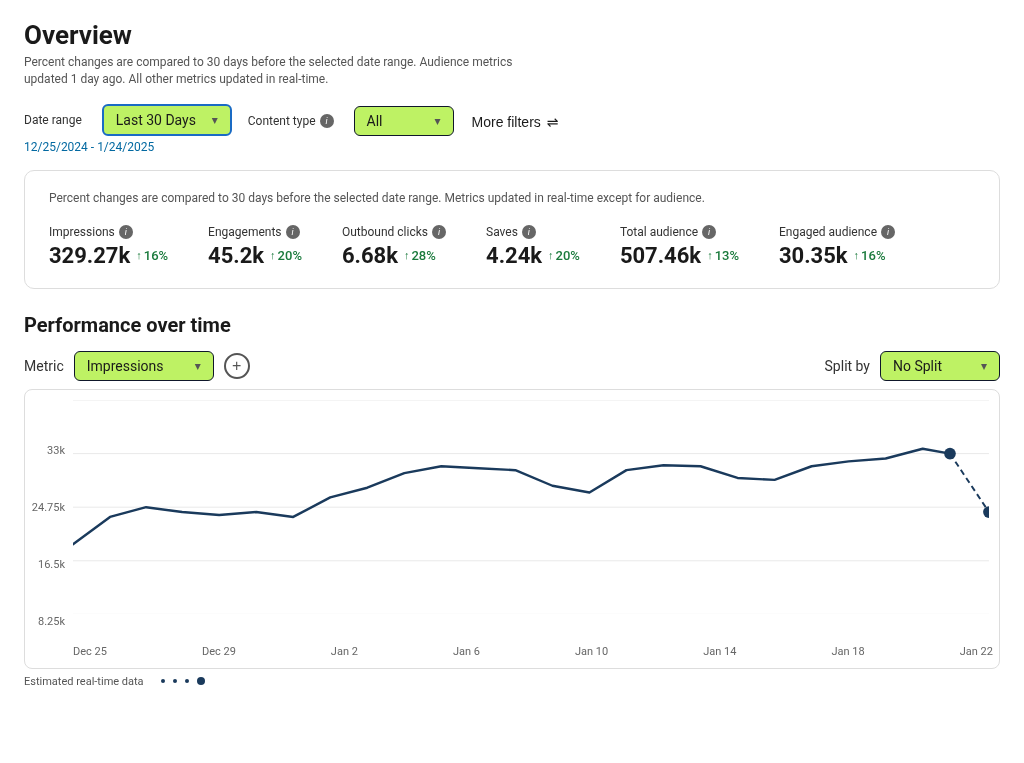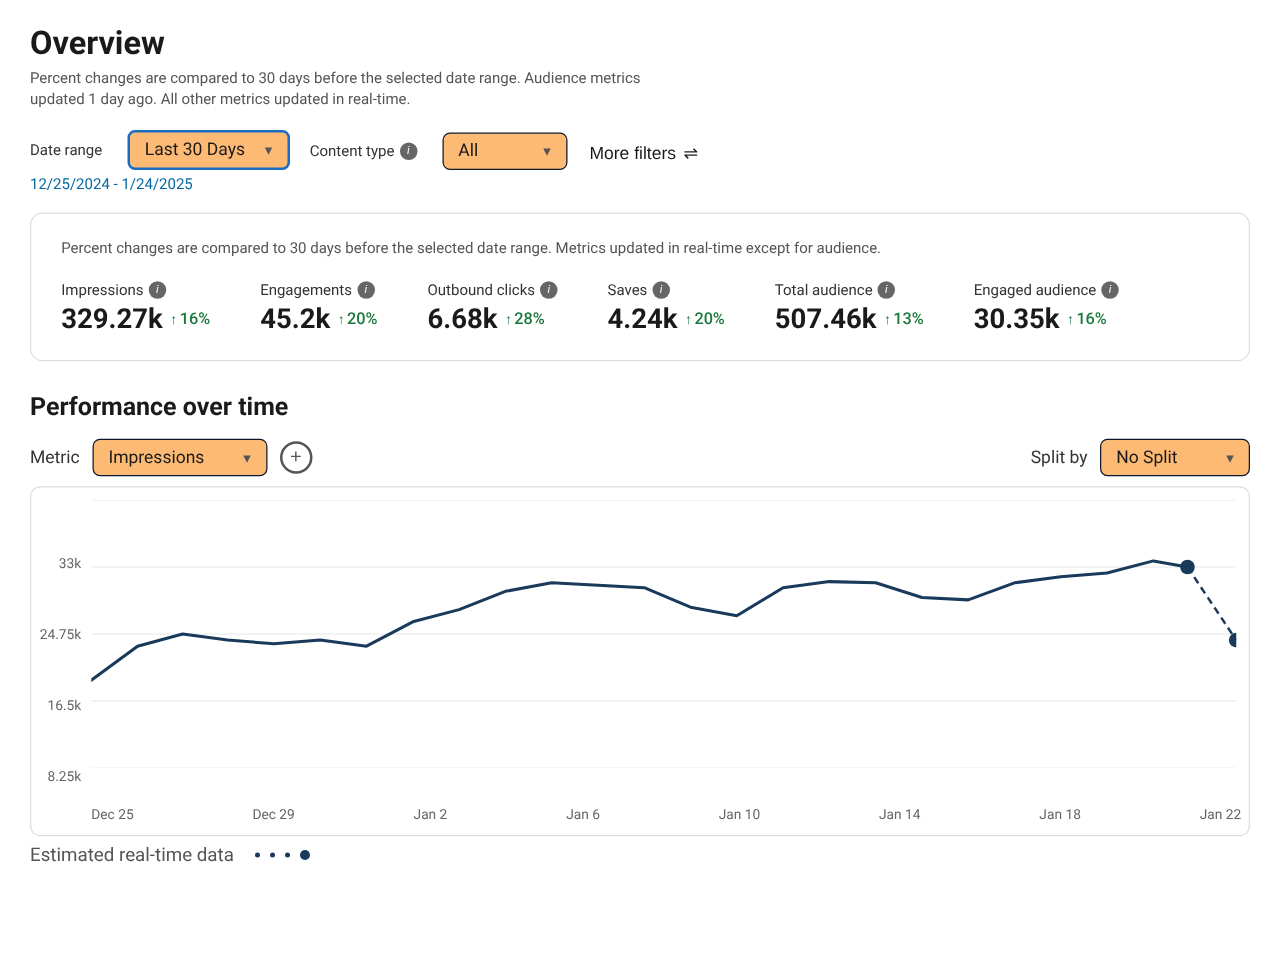--- a/index.html
+++ b/index.html
@@ -52,21 +52,21 @@
       font-size: 9px;
       font-style: italic;
       cursor: pointer;
     }
     .select-box {
       display: flex;
       align-items: center;
       border: 2px solid #1a6bc4;
       border-radius: 6px;
       padding: 6px 12px;
-      background: #fdba74;
+      background: #bef264;
       cursor: pointer;
       font-size: 14px;
       color: #1a1a1a;
       gap: 8px;
       min-width: 130px;
       text-align: center;
     }
     .select-box.plain {
       border: 1px solid #0f172a;
       min-width: 100px;
@@ -228,21 +228,21 @@
       position: absolute;
       left: 48px;
       top: 10px;
       right: 10px;
       bottom: 40px;
     }
     .estimated-label {
       display: flex;
       align-items: center;
       gap: 17px;
-      font-size: 15px;
+      font-size: 11px;
       color: #555;
       margin-top: 6px;
     }
     .dotted-line-legend {
       display: flex;
       align-items: center;
       gap: 2px;
     }
     .dot-small {
       width: 4px;

